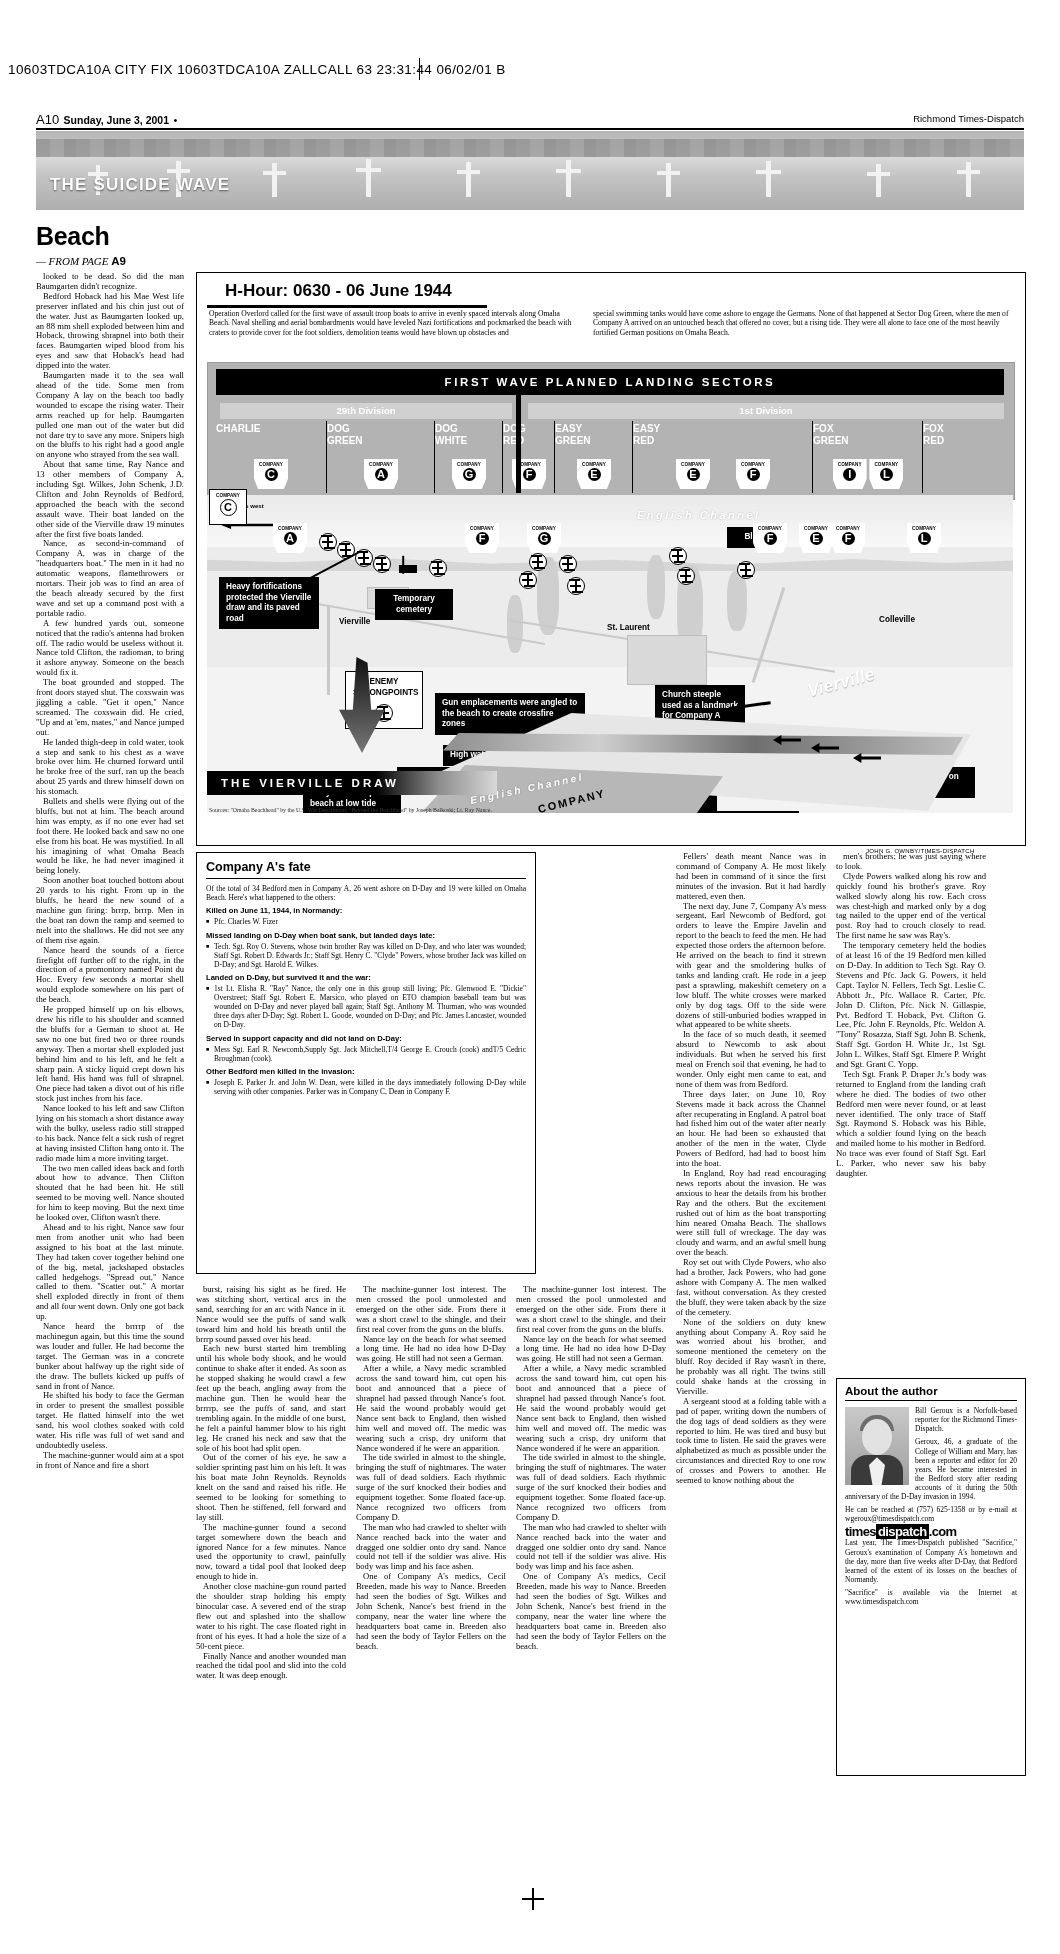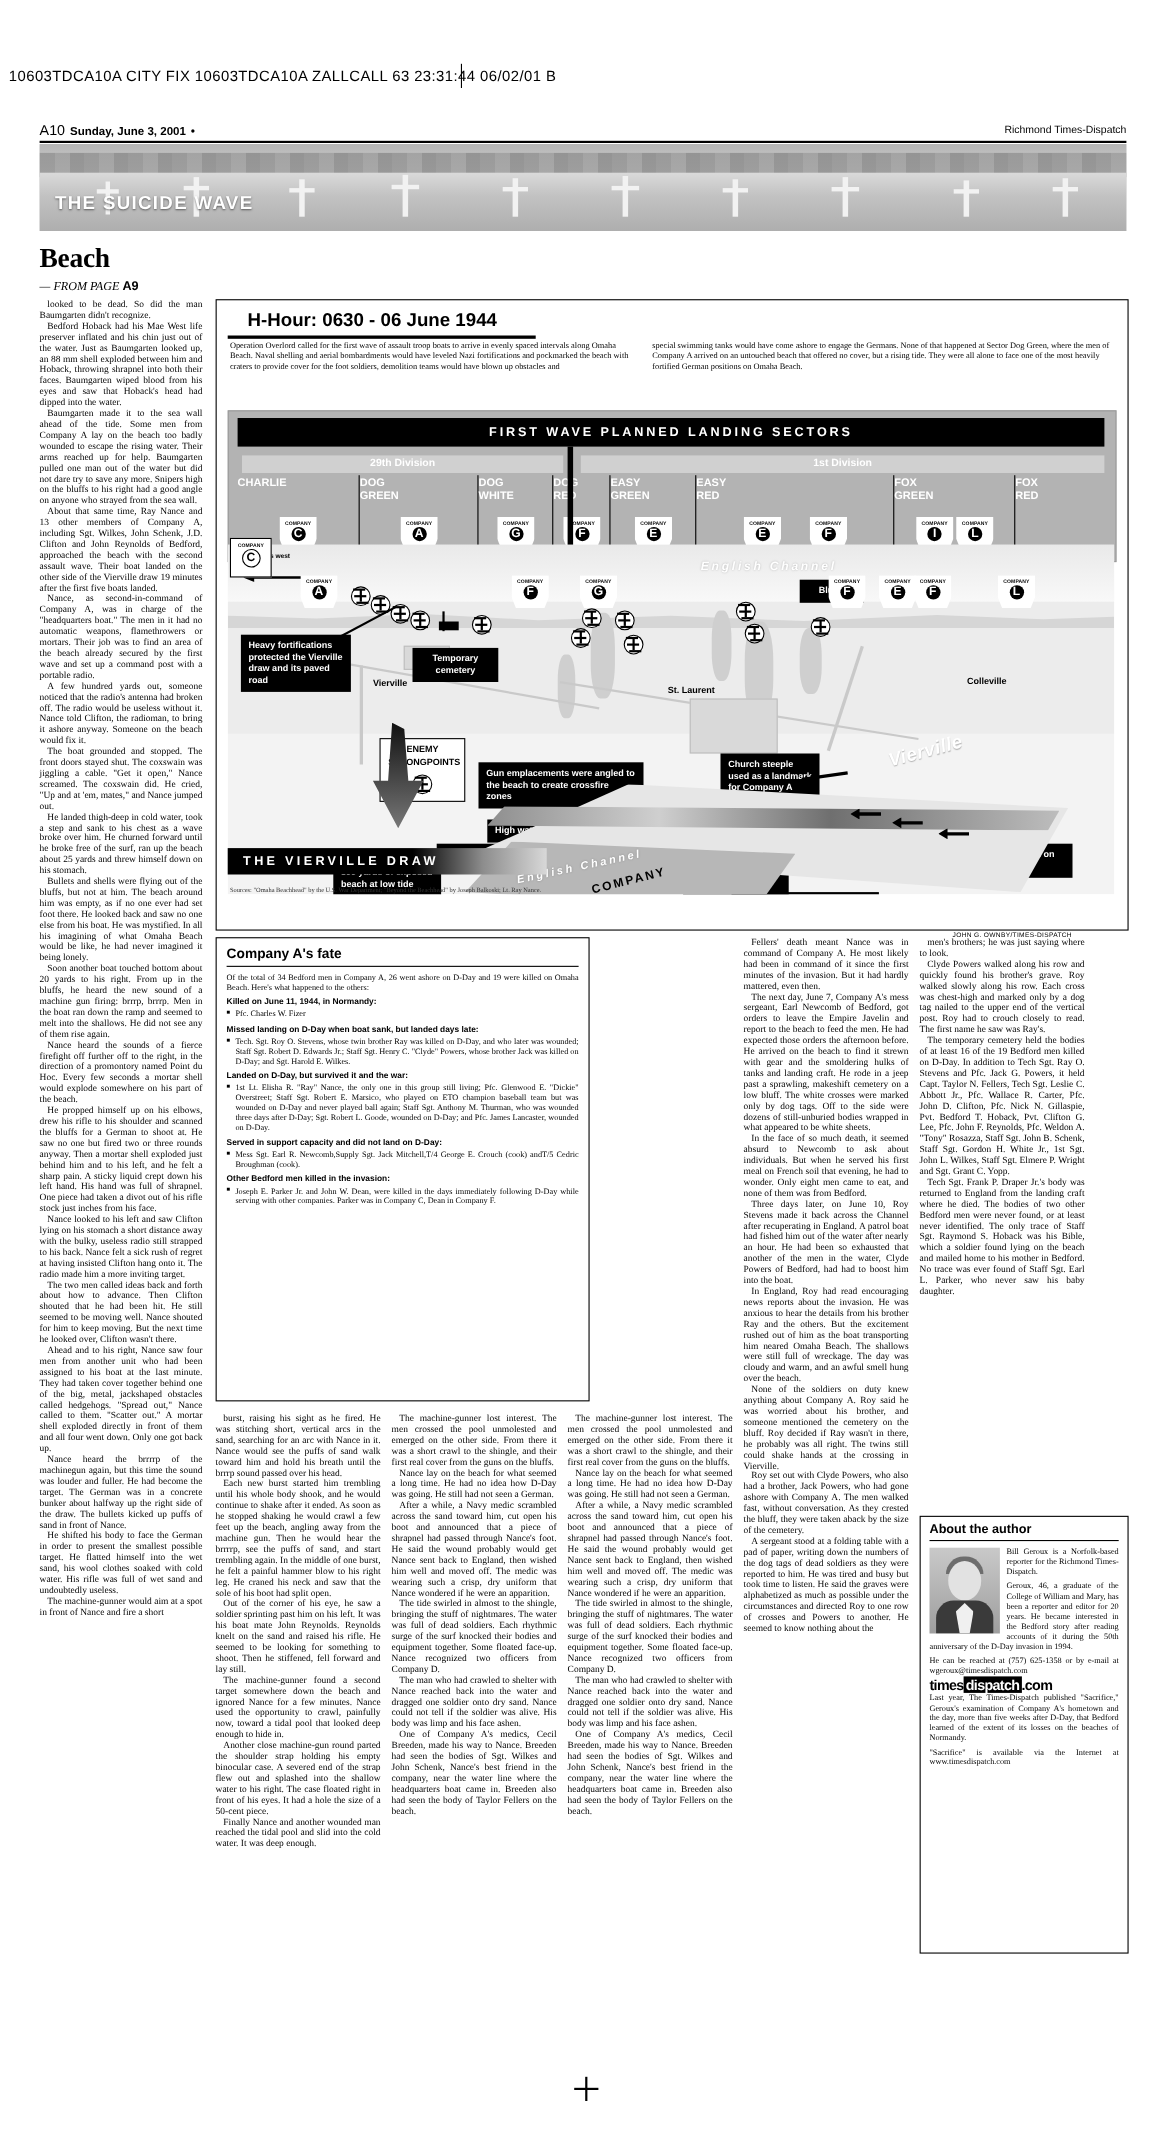--- a/index.html
+++ b/index.html
@@ -29,21 +29,21 @@
       background:linear-gradient(#dadada,#c2c2c2 40%,#aeaeae);}
   .photo .trees{position:absolute;left:0;top:8px;width:100%;height:22px;
       background:repeating-linear-gradient(90deg,#8e8e8e 0 14px,#9b9b9b 14px 28px,#868686 28px 40px);
       opacity:.75;}
   .cross{position:absolute;background:#f2f2f2;}
   .photo-title{position:absolute;left:14px;top:44px;color:#fff;
       font-family:"Liberation Sans",sans-serif;font-weight:bold;font-size:17px;
       letter-spacing:1.2px;text-shadow:0 1px 2px rgba(0,0,0,.55);}
 
   
-  .headline{position:absolute;left:36px;top:222px;font-family:Liberation Serif, serif;
+  .headline{position:absolute;left:36px;top:222px;font-family:Liberation Sans, sans-serif;
             font-weight:bold;font-size:25px;letter-spacing:-.3px;}
   .fromline{position:absolute;left:36px;top:255px;font-size:11px;font-style:italic;}
   .fromline b{font-style:normal;font-family:"Liberation Sans",sans-serif;font-size:11.5px;}
 
   .col{position:absolute;font-size:8.6px;line-height:9.9px;text-align:justify;
        -webkit-hyphens:auto;hyphens:auto;}
   .col p{margin:0;text-indent:7px;}
 
   #story-col1{left:36px;top:272px;width:148px;}
 
@@ -51,21 +51,21 @@
   .graphic{position:absolute;left:196px;top:272px;width:828px;height:572px;
            border:1px solid #000;background:#fff;}
   .g-title{position:absolute;left:28px;top:8px;font-family:"Liberation Sans",sans-serif;
            font-weight:bold;font-size:17px;}
   .g-rule{position:absolute;left:10px;top:32px;width:280px;height:3px;background:#000;}
   .g-intro{position:absolute;top:36px;font-size:7.6px;line-height:9.4px;}
   #g-intro-a{left:12px;width:370px;}
   #g-intro-b{left:396px;width:420px;}
 
   
-  .chart{position:absolute;left:10px;top:100px;width:806px;height:136px;background:#b3b3b3;
+  .chart{position:absolute;left:10px;top:89px;width:806px;height:136px;background:#b3b3b3;
          border:1px solid #9a9a9a;}
   .chart-band{position:absolute;left:8px;top:6px;width:788px;height:26px;background:#000;}
   .chart-band span{display:block;text-align:center;color:#fff;line-height:26px;
       font-family:"Liberation Sans",sans-serif;font-weight:bold;font-size:11.5px;letter-spacing:2.6px;}
   .div-bar{position:absolute;top:40px;height:16px;background:#d0d0d0;}
   .div-bar span{display:block;text-align:center;line-height:16px;color:#fff;
       font-family:"Liberation Sans",sans-serif;font-weight:bold;font-size:9.5px;}
   #div29{left:12px;width:292px;}
   #div1{left:320px;width:476px;}
   .sectors{position:absolute;left:8px;top:58px;width:788px;height:72px;}
@@ -587,22 +587,22 @@
       <p>The tide swirled in almost to the shingle, bringing the stuff of nightmares. The water was full of dead soldiers. Each rhythmic surge of the surf knocked their bodies and equipment together. Some floated face-up. Nance recognized two officers from Company D.</p>
       <p>The man who had crawled to shelter with Nance reached back into the water and dragged one soldier onto dry sand. Nance could not tell if the soldier was alive. His body was limp and his face ashen.</p>
       <p>One of Company A's medics, Cecil Breeden, made his way to Nance. Breeden had seen the bodies of Sgt. Wilkes and John Schenk, Nance's best friend in the company, near the water line where the headquarters boat came in. Breeden also had seen the body of Taylor Fellers on the beach.</p>
     </div>
   <div class="col" id="bcol4">
       <p>Fellers' death meant Nance was in command of Company A. He most likely had been in command of it since the first minutes of the invasion. But it had hardly mattered, even then.</p>
       <p>The next day, June 7, Company A's mess sergeant, Earl Newcomb of Bedford, got orders to leave the Empire Javelin and report to the beach to feed the men. He had expected those orders the afternoon before. He arrived on the beach to find it strewn with gear and the smoldering hulks of tanks and landing craft. He rode in a jeep past a sprawling, makeshift cemetery on a low bluff. The white crosses were marked only by dog tags. Off to the side were dozens of still-unburied bodies wrapped in what appeared to be white sheets.</p>
       <p>In the face of so much death, it seemed absurd to Newcomb to ask about individuals. But when he served his first meal on French soil that evening, he had to wonder. Only eight men came to eat, and none of them was from Bedford.</p>
       <p>Three days later, on June 10, Roy Stevens made it back across the Channel after recuperating in England. A patrol boat had fished him out of the water after nearly an hour. He had been so exhausted that another of the men in the water, Clyde Powers of Bedford, had had to boost him into the boat.</p>
       <p>In England, Roy had read encouraging news reports about the invasion. He was anxious to hear the details from his brother Ray and the others. But the excitement rushed out of him as the boat transporting him neared Omaha Beach. The shallows were still full of wreckage. The day was cloudy and warm, and an awful smell hung over the beach.</p>
+      <p>Roy set out with Clyde Powers, who also had a brother, Jack Powers, who had gone ashore with Company A. The men walked fast, without conversation. As they crested the bluff, they were taken aback by the size of the cemetery.</p>
       <p>None of the soldiers on duty knew anything about Company A. Roy said he was worried about his brother, and someone mentioned the cemetery on the bluff. Roy decided if Ray wasn't in there, he probably was all right. The twins still could shake hands at the crossing in Vierville.</p>
-      <p>Roy set out with Clyde Powers, who also had a brother, Jack Powers, who had gone ashore with Company A. The men walked fast, without conversation. As they crested the bluff, they were taken aback by the size of the cemetery.</p>
       <p>A sergeant stood at a folding table with a pad of paper, writing down the numbers of the dog tags of dead soldiers as they were reported to him. He was tired and busy but took time to listen. He said the graves were alphabetized as much as possible under the circumstances and directed Roy to one row of crosses and Powers to another. He seemed to know nothing about the</p>
     </div>
   <div class="col" id="bcol5">
       <p>men's brothers; he was just saying where to look.</p>
       <p>Clyde Powers walked along his row and quickly found his brother's grave. Roy walked slowly along his row. Each cross was chest-high and marked only by a dog tag nailed to the upper end of the vertical post. Roy had to crouch closely to read. The first name he saw was Ray's.</p>
       <p>The temporary cemetery held the bodies of at least 16 of the 19 Bedford men killed on D-Day. In addition to Tech Sgt. Ray O. Stevens and Pfc. Jack G. Powers, it held Capt. Taylor N. Fellers, Tech Sgt. Leslie C. Abbott Jr., Pfc. Wallace R. Carter, Pfc. John D. Clifton, Pfc. Nick N. Gillaspie, Pvt. Bedford T. Hoback, Pvt. Clifton G. Lee, Pfc. John F. Reynolds, Pfc. Weldon A. "Tony" Rosazza, Staff Sgt. John B. Schenk, Staff Sgt. Gordon H. White Jr., 1st Sgt. John L. Wilkes, Staff Sgt. Elmere P. Wright and Sgt. Grant C. Yopp.</p>
       <p>Tech Sgt. Frank P. Draper Jr.'s body was returned to England from the landing craft where he died. The bodies of two other Bedford men were never found, or at least never identified. The only trace of Staff Sgt. Raymond S. Hoback was his Bible, which a soldier found lying on the beach and mailed home to his mother in Bedford. No trace was ever found of Staff Sgt. Earl L. Parker, who never saw his baby daughter.</p>
     </div>
 
   <div class="author">

